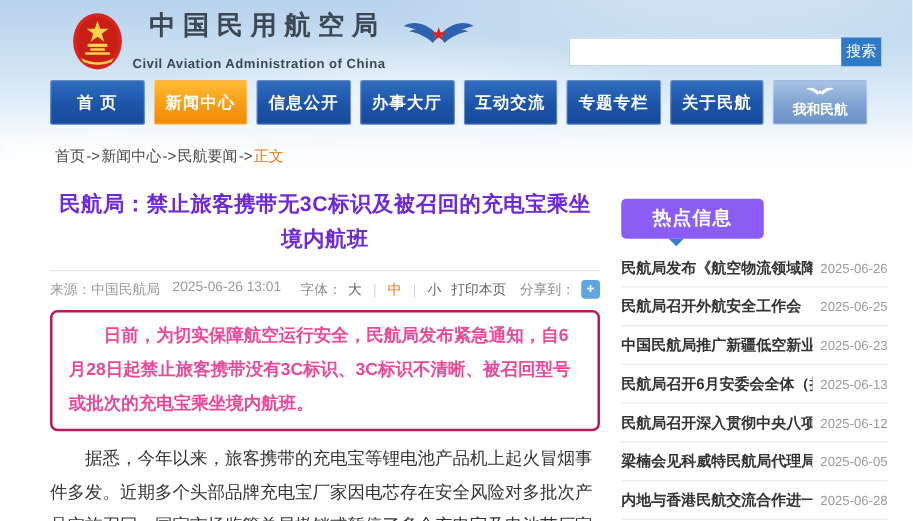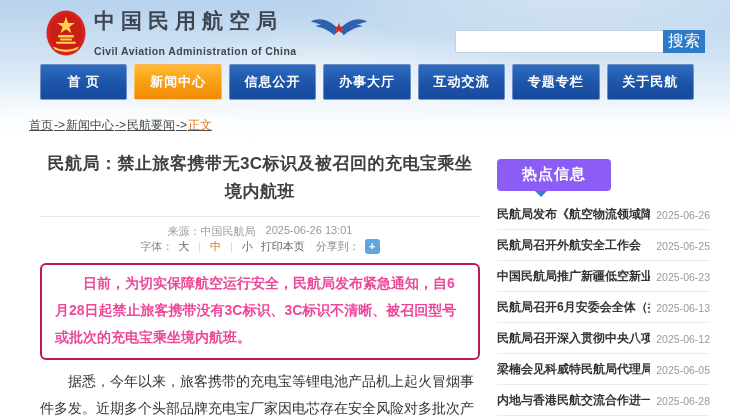--- a/index.html
+++ b/index.html
@@ -10,66 +10,66 @@
 
   
   .hero {
     position:relative; height:140px;
     background:
       radial-gradient(ellipse 420px 110px at 12% 108%, rgba(255,255,255,.95), rgba(255,255,255,0) 60%),
       radial-gradient(ellipse 500px 120px at 80% -25%, rgba(255,255,255,.65), rgba(255,255,255,0) 65%),
       radial-gradient(ellipse 300px 70px at 45% 55%, rgba(255,255,255,.55), rgba(255,255,255,0) 70%),
       linear-gradient(180deg,#b7d2ec 0%,#cfe2f3 38%,#e9f2fa 68%,#fbfdff 88%,#ffffff 100%);
   }
-  .brand { position:absolute; left:46px; top:8px; display:flex; align-items:center; }
+  .brand { position:absolute; left:58px; top:8px; display:flex; align-items:center;text-align:right; }
   .emblem { width:40px; height:46px; display:block; }
   .brand-text { margin-left:8px; }
   .site-title { font-size:21px; font-weight:bold; color:#3d4754; letter-spacing:6px; line-height:1.25; }
   .site-subtitle { font-size:10.5px; font-weight:bold; color:#3d4754; letter-spacing:.4px; margin-top:11px; }
   .wing { margin-left:14px; margin-top:-4px; display:block; }
 
   .search { position:absolute; right:25px; top:30px; width:250px; height:23px; display:flex; }
   .search input {
     flex:1; height:23px; border:1px solid #c4d2e2; background:#fff; outline:none;
     font-size:12px; padding:0 6px; border-right:none;
   }
   .search button {
-    width:42px; height:23px; border:none; background:#2e7ac8; color:#fff;
-    font-size:16px; cursor:pointer; font-family:inherit;
+    width:32px; height:23px; border:none; background:#2e7ac8; color:#fff;
+    font-size:12px; cursor:pointer; font-family:inherit;
   }
 
   .nav { position:absolute; left:40px; right:36px; top:64px; height:36px; display:flex; gap:7px; }
   .nav-btn {
     flex:1; display:flex; flex-direction:column; align-items:center; justify-content:center;
     background:linear-gradient(180deg,#2f6cc1 0%,#1c54a8 55%,#164a9c 100%);
     border:1px solid rgba(255,255,255,.35); border-radius:2px;
     color:#fff; font-size:13px; font-weight:bold; cursor:pointer; text-decoration:none;
     letter-spacing:1px;
   }
   .nav-btn.active { background:linear-gradient(180deg,#ffbb33 0%,#f89d13 55%,#f28a06 100%); }
   .nav-btn.light { background:linear-gradient(180deg,#a9c4e4 0%,#7b9fd0 60%,#6d93c8 100%); font-size:11px; letter-spacing:0; }
   .nav-btn .mini-wing { display:block; height:10px; margin-bottom:1px; }
 
-  .breadcrumb { position:absolute; left:29px; top:117px; font-size:12px; color:#4a4a4a;text-decoration:underline; }
+  .breadcrumb { position:absolute; left:44px; top:117px; font-size:12px; color:#4a4a4a; }
   .breadcrumb .crumb { color:#4a4a4a; cursor:pointer; }
   .breadcrumb .sep { color:#4a4a4a; margin:0 1px; }
   .breadcrumb .current { color:#e8720c; }
 
   
   .main { display:flex; padding:2px 20px 0 40px; gap:17px; }
   .article { flex:1; min-width:0; }
   .sidebar { width:213px; flex:none; }
 
   .article-title {
-    font-size:17px; font-weight:bold; color:#404040; text-align:center;
+    font-size:17px; font-weight:bold; color:#6d28d9; text-align:center;
     line-height:1.65; margin:8px 0 10px; letter-spacing:.5px;
   }
   .title-rule { border:none; border-top:1px solid #e7e7e7; margin:0 0 7px; }
 
-  .meta { display:flex; justify-content:space-between; align-items:center; font-size:11px; color:#999;flex-direction:column; }
+  .meta { display:flex; justify-content:space-between; align-items:flex-end; font-size:11px; color:#999; }
   .meta-left { display:flex; gap:10px; }
   .meta-right { display:flex; align-items:center; gap:5px; color:#8a8a8a; }
   .meta-right .fs { cursor:pointer; color:#666; }
   .meta-right .fs.sel { color:#e8720c; }
   .meta-right .divider { color:#ccc; }
   .meta-right .print { cursor:pointer; color:#666; margin-left:3px; }
   .meta-right .share-label { margin-left:6px; }
   .share-chip {
     width:15px; height:15px; border-radius:3px; background:#5ea5e2; color:#fff;
     font-size:11px; line-height:15px; text-align:center; cursor:pointer; display:inline-block;
@@ -149,20 +149,32 @@
     </div>
 
     <nav class="nav">
       <a class="nav-btn">首 页</a>
       <a class="nav-btn active">新闻中心</a>
       <a class="nav-btn">信息公开</a>
       <a class="nav-btn">办事大厅</a>
       <a class="nav-btn">互动交流</a>
       <a class="nav-btn">专题专栏</a>
       <a class="nav-btn">关于民航</a>
+      <a class="nav-btn light">
+        <span class="mini-wing">
+          <svg width="24" height="10" viewBox="0 0 64 28">
+            <g fill="#ffffff">
+              <path d="M30 13 C21 3 9 1 1 6 C11 8 19 12 27 19 Z"></path>
+              <path d="M34 13 C43 3 55 1 63 6 C53 8 45 12 37 19 Z"></path>
+              <path d="M32 7 l1.5 4.6 h4.9 l-4 2.9 1.5 4.6 -3.9-2.9 -3.9 2.9 1.5-4.6 -4-2.9 h4.9 Z"></path>
+            </g>
+          </svg>
+        </span>
+        <span>我和民航</span>
+      </a>
     </nav>
 
     <div class="breadcrumb">
       <span class="crumb">首页</span><span class="sep">-&gt;</span><span class="crumb">新闻中心</span><span class="sep">-&gt;</span><span class="crumb">民航要闻</span><span class="sep">-&gt;</span><span class="current">正文</span>
     </div>
   </div>
 
   <div class="main">
 
     <div class="article">

